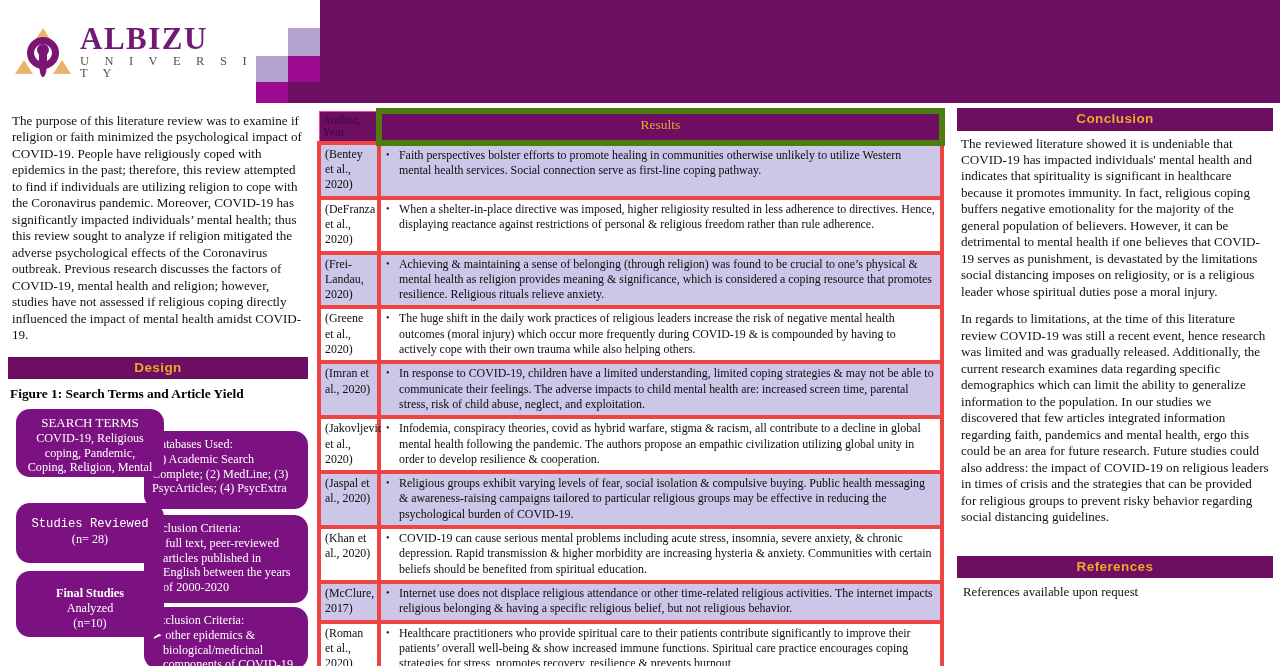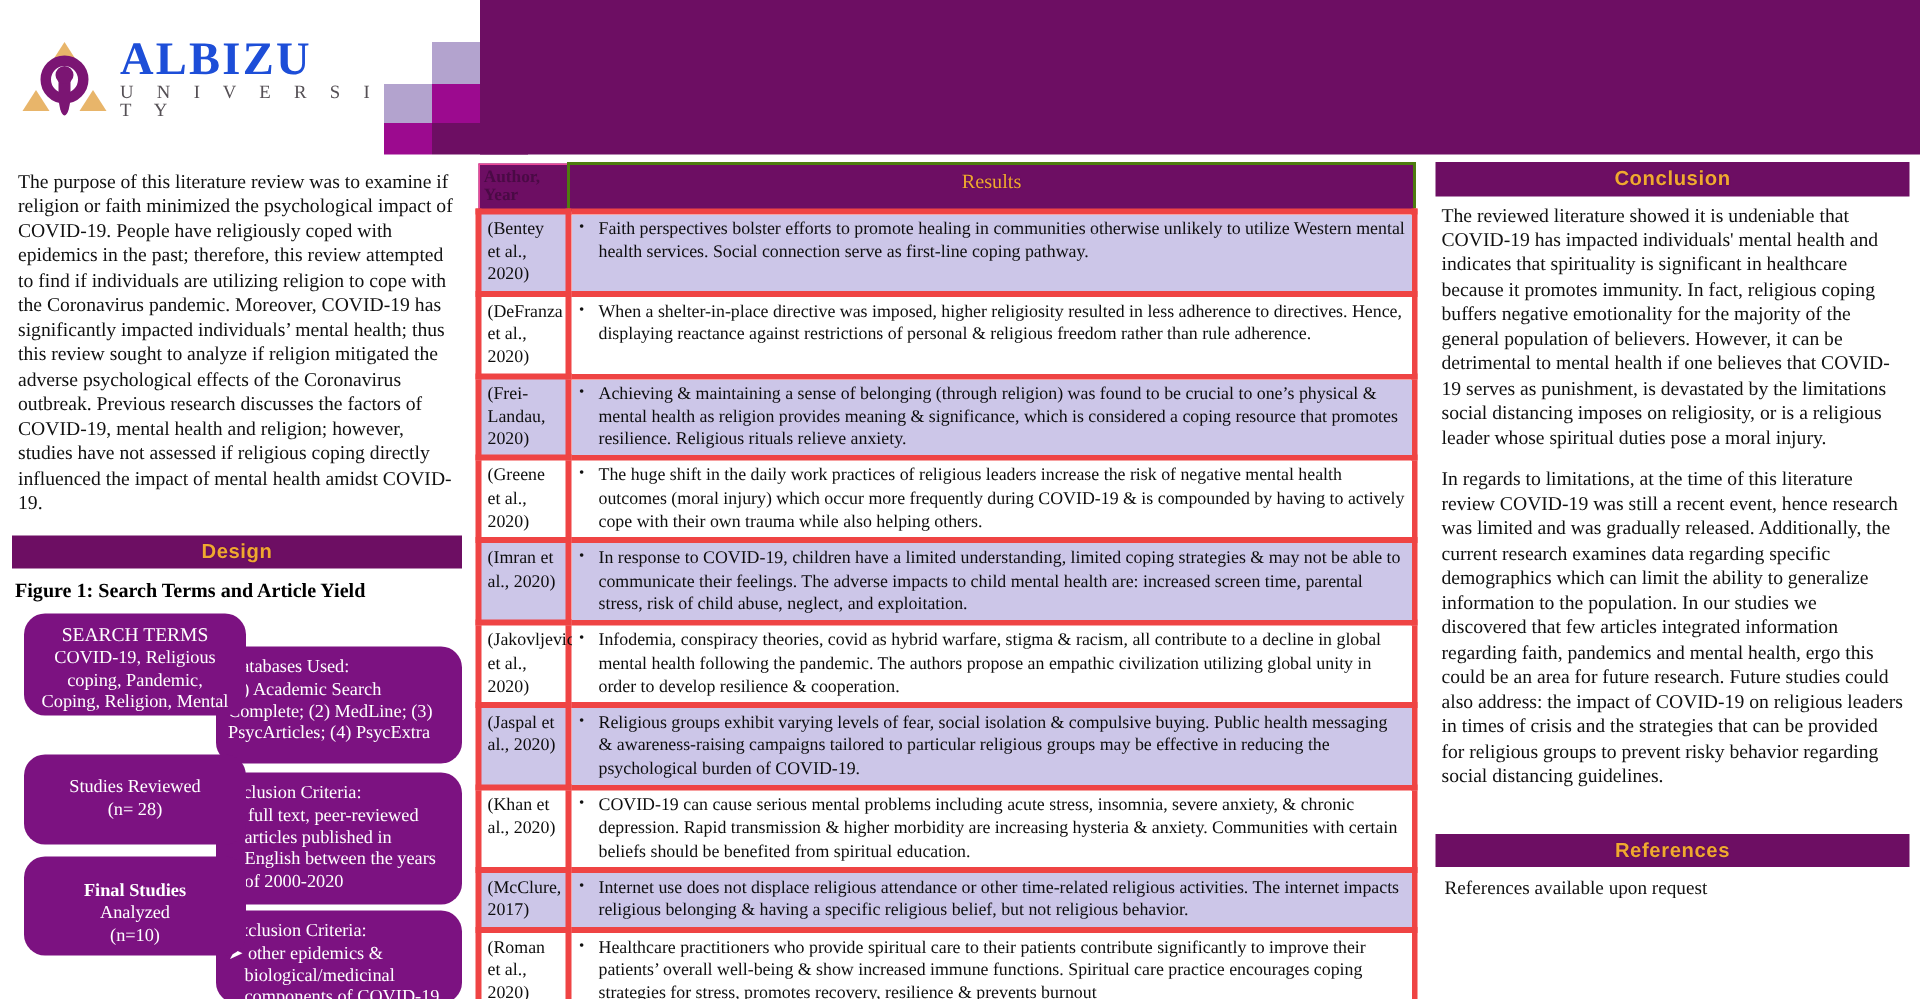--- a/index.html
+++ b/index.html
@@ -93,21 +93,21 @@
     position: absolute; left: 23px; top: 21px;
     width: 12px; height: 12px;
     background: #7b1573;
     border-radius: 50%;
   }
   .logo-text { line-height: 1; }
   .logo-name {
     font-family: "Liberation Serif", serif;
     font-size: 31px;
     font-weight: bold;
-    color: #1d4ed8;
+    color: #701a75;
     letter-spacing: 1.5px;
   }
   .logo-sub {
     font-family: "Liberation Serif", serif;
     font-size: 12.5px;
     color: #555055;
     letter-spacing: 6.2px;
     margin-top: 1px;
   }
 
@@ -196,21 +196,21 @@
   }
   table.results th.th-results {
     background: #6d0e63;
     color: #f0a830;
     font-family: "Liberation Serif", serif;
     font-size: 13.5px;
     font-weight: normal;
     text-align: center;
     vertical-align: top;
     padding: 3px 3px;
-    border: 2px solid #4d7c0f;
+    border: 6px solid #4d7c0f;
     text-shadow: 0 0 1px rgba(0,0,0,.25);
   }
   table.results td {
     border: 4px solid #ef4444;
     vertical-align: top;
     font-size: 11.9px;
     line-height: 1.285;
     color: #0d0d0d;
     padding: 2px 4px 3px 4px;
   }
@@ -283,21 +283,21 @@
     <div class="fig-caption">Figure 1: Search Terms and Article Yield</div>
 
     <div class="flow">
 
       <div class="fbox left fb-search">
         <div class="hd">SEARCH TERMS</div>
         <div>COVID-19, Religious coping, Pandemic, Coping, Religion, Mental Health</div>
       </div>
 
       <div class="fbox left fb-studies">
-        <div style="padding-top:8px;">Studies Reviewed</div>
+        <div style="padding-top:8px;font-family:Liberation Mono, monospace;">Studies Reviewed</div>
         <div>(n= 28)</div>
       </div>
 
       <div class="fbox left fb-final">
         <div style="padding-top:9px;font-weight:bold;">Final Studies</div>
         <div>Analyzed</div>
         <div>(n=10)</div>
       </div>
 
       <div class="fbox right fb-db">

